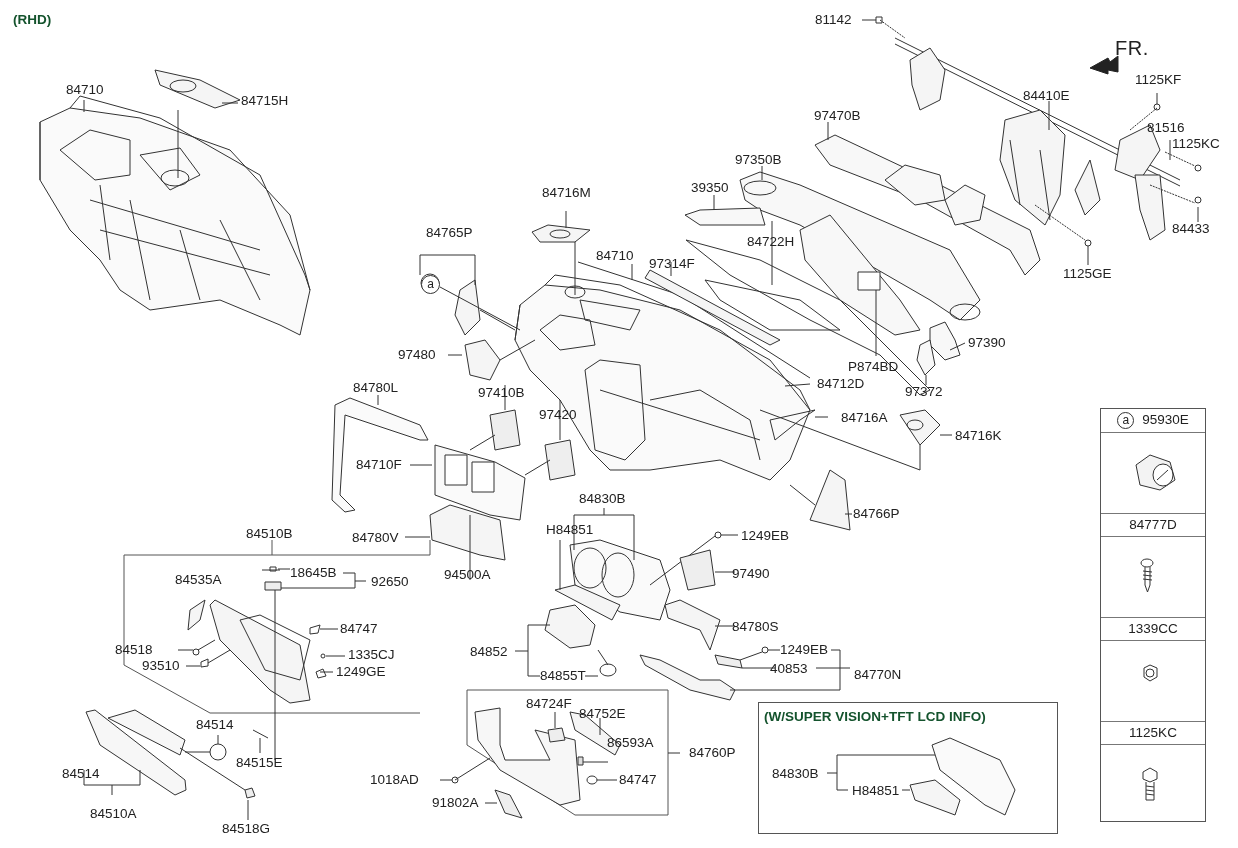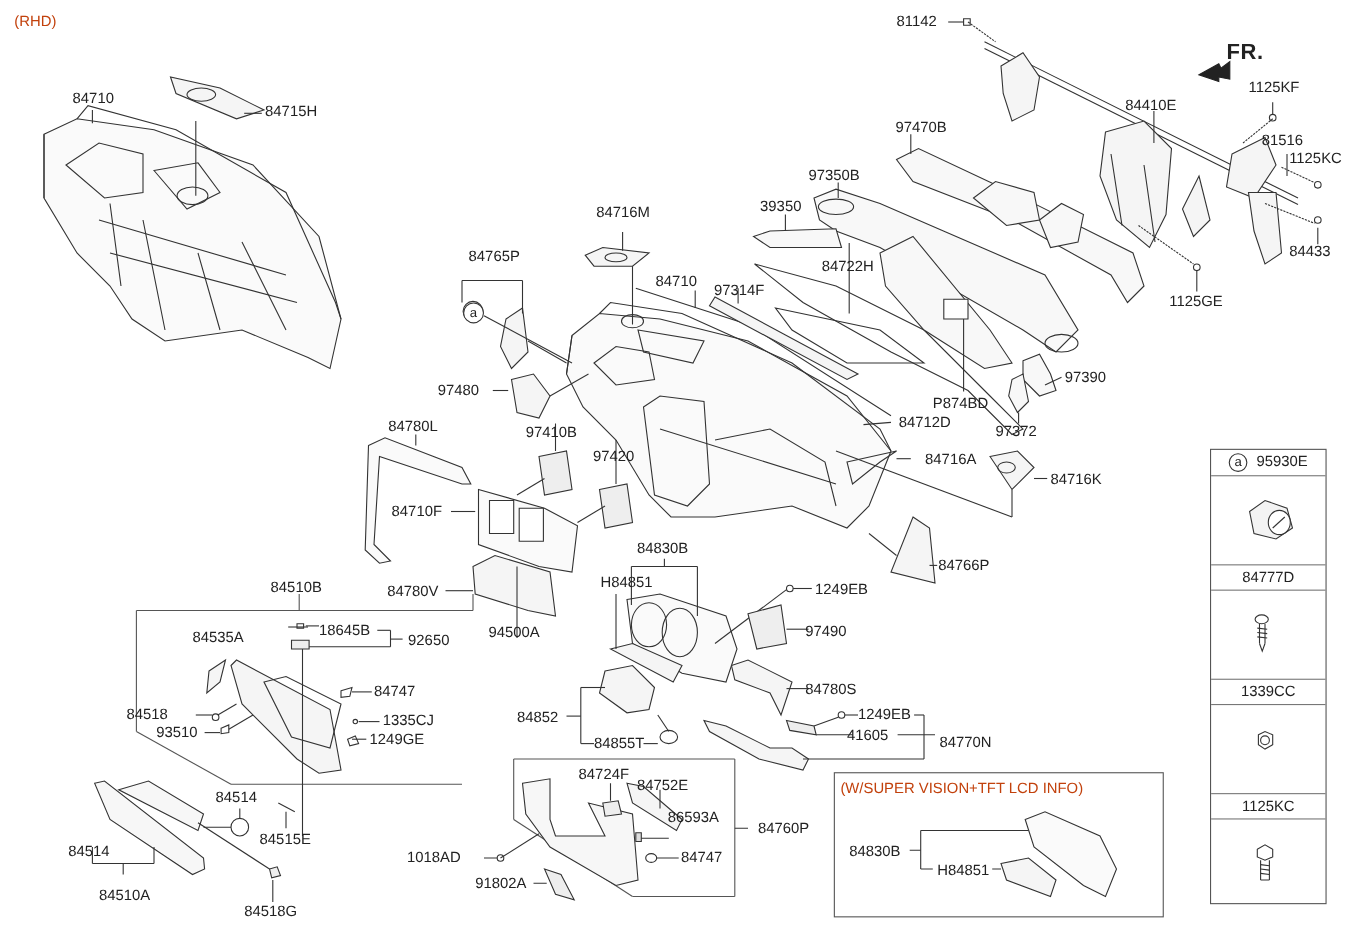--- a/index.html
+++ b/index.html
@@ -1,26 +1,26 @@
 <!DOCTYPE html>
 <html><head>
 <meta charset="utf-8">
 <style>
   html, body { margin:0; padding:0; background:#ffffff; }
   body { width:1238px; height:848px; position:relative; overflow:hidden;
          font-family:"Liberation Sans", sans-serif; color:#222; }
   #stage { position:absolute; left:0; top:0; width:1238px; height:848px; }
   .lbl { position:absolute; font-size:13.5px; line-height:14px; white-space:nowrap; color:#222; }
-  .title { position:absolute; font-size:13.5px; white-space:nowrap; color:#c2410c; }
+  .title { position:absolute; font-size:13.5px; white-space:nowrap; color:#14532d;font-weight:bold; }
   .box { position:absolute; border:1.2px solid #555; }
   .legend-cell { position:absolute; left:0; width:100%; border-top:1.2px solid #777; box-sizing:border-box; }
   .legend-head { text-align:center; font-size:13.5px; line-height:22px; }
   .circ { display:inline-block; width:15px; height:15px; border:1px solid #333; border-radius:50%;
           text-align:center; line-height:14px; font-size:12px; margin-right:8px; vertical-align:middle; }
-  .fr { position:absolute; left:1115px; top:37px; font-size:20px; font-weight:bold; letter-spacing:0.5px; }
+  .fr { position:absolute; left:1115px; top:37px; font-size:20px; font-weight:normal; letter-spacing:0.5px; }
   svg path, svg line, svg polyline, svg ellipse, svg rect, svg polygon, svg circle { vector-effect:non-scaling-stroke; }
 </style>
 </head>
 <body>
 
 <div id="stage">
 
   <svg width="1238" height="848" style="position:absolute;left:0;top:0" fill="none" stroke="#333" stroke-width="1">
 
     <g>
@@ -377,21 +377,21 @@
   <div class="lbl" style="left:290px;top:566px">18645B</div>
   <div class="lbl" style="left:371px;top:575px">92650</div>
   <div class="lbl" style="left:340px;top:622px">84747</div>
   <div class="lbl" style="left:115px;top:643px">84518</div>
   <div class="lbl" style="left:348px;top:648px">1335CJ</div>
   <div class="lbl" style="left:142px;top:659px">93510</div>
   <div class="lbl" style="left:336px;top:665px">1249GE</div>
   <div class="lbl" style="left:732px;top:620px">84780S</div>
   <div class="lbl" style="left:470px;top:645px">84852</div>
   <div class="lbl" style="left:780px;top:643px">1249EB</div>
-  <div class="lbl" style="left:770px;top:662px">41605</div>
+  <div class="lbl" style="left:770px;top:662px">40853</div>
   <div class="lbl" style="left:854px;top:668px">84770N</div>
   <div class="lbl" style="left:540px;top:669px">84855T</div>
   <div class="lbl" style="left:196px;top:718px">84514</div>
   <div class="lbl" style="left:236px;top:756px">84515E</div>
   <div class="lbl" style="left:62px;top:767px">84514</div>
   <div class="lbl" style="left:90px;top:807px">84510A</div>
   <div class="lbl" style="left:222px;top:822px">84518G</div>
   <div class="lbl" style="left:526px;top:697px">84724F</div>
   <div class="lbl" style="left:579px;top:707px">84752E</div>
   <div class="lbl" style="left:689px;top:746px">84760P</div>

